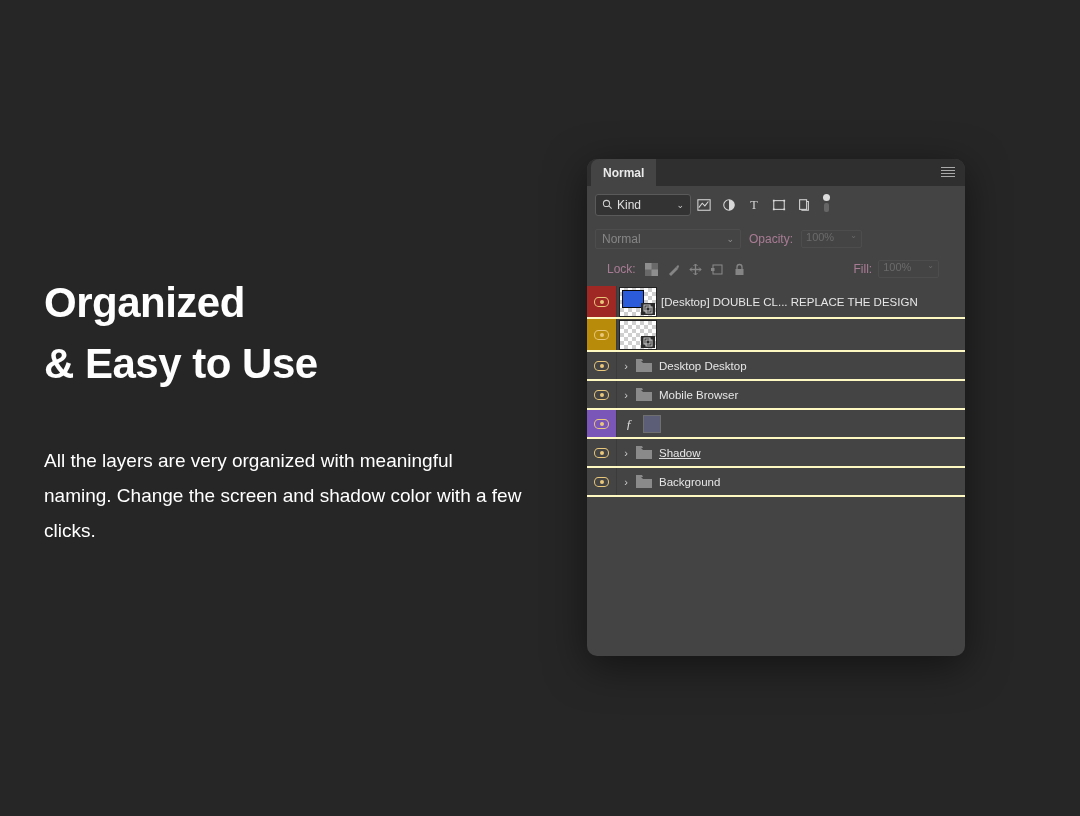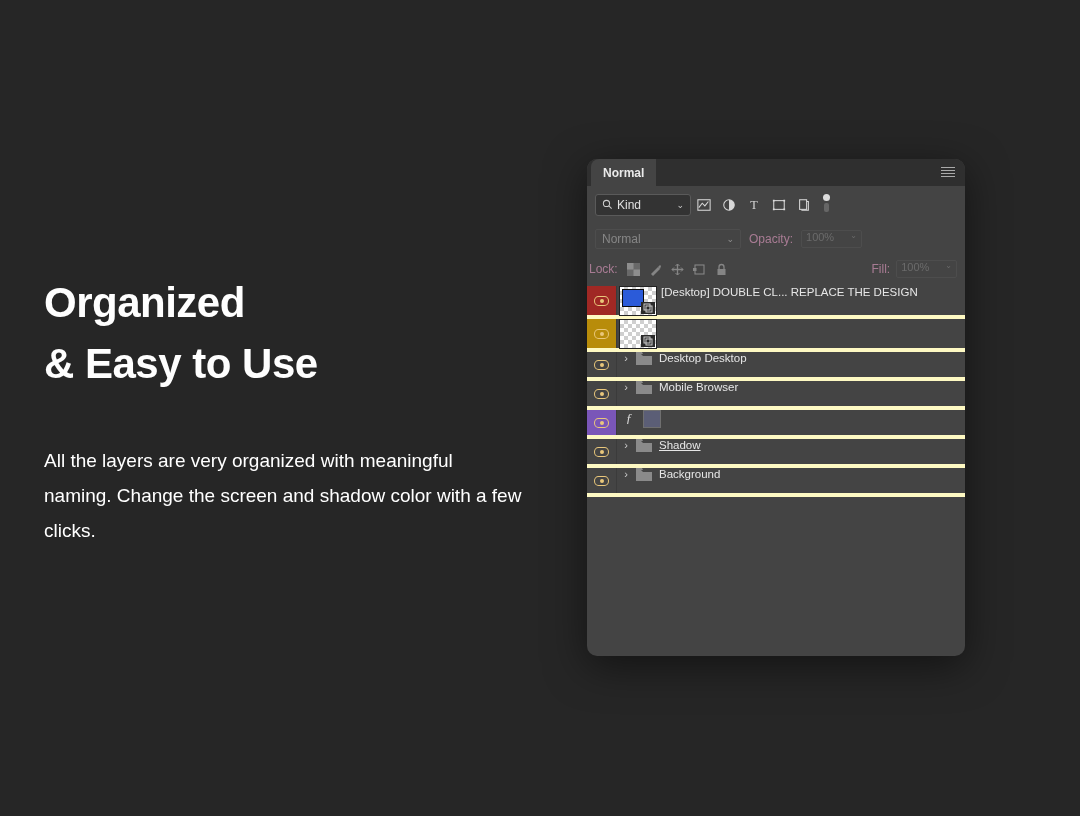--- a/index.html
+++ b/index.html
@@ -135,34 +135,34 @@
     gap: 16px;
     font-size: 11px;
     color: #8a8a8a;
   }
   .pct-chev { font-size: 8px; color: #888; }
 
   .lock-row {
     display: flex;
     align-items: center;
     height: 30px;
-    padding: 0 2px;
+    padding: 0 20px;
     gap: 9px;
     opacity: 0.55;
   }
   .lock-icons { display: flex; gap: 9px; align-items: center; }
   .licon { width: 13px; height: 13px; color: #bbb; display:inline-flex; align-items:center; justify-content:center;}
   .fill-group { margin-left: auto; display: flex; align-items: center; gap: 6px; margin-right:6px;}
 
   .layers-list { margin-top: 2px; }
   .layer-row {
     display: flex;
-    align-items: flex-start;
+    align-items: center;
     height: 33px;
-    border-bottom: 4px solid #fef9c3;
+    border-bottom: 2px solid #fef9c3;
     font-size: 12px;
     color: #e6e6e6;
   }
   .layer-row.short { height: 29px; }
   .vis-cell {
     width: 30px;
     height: 100%;
     display: flex;
     align-items: center;
     justify-content: center;

